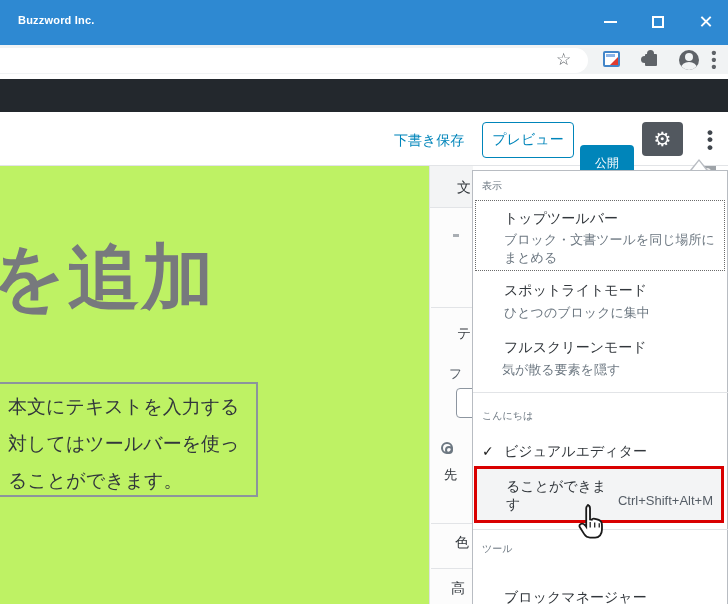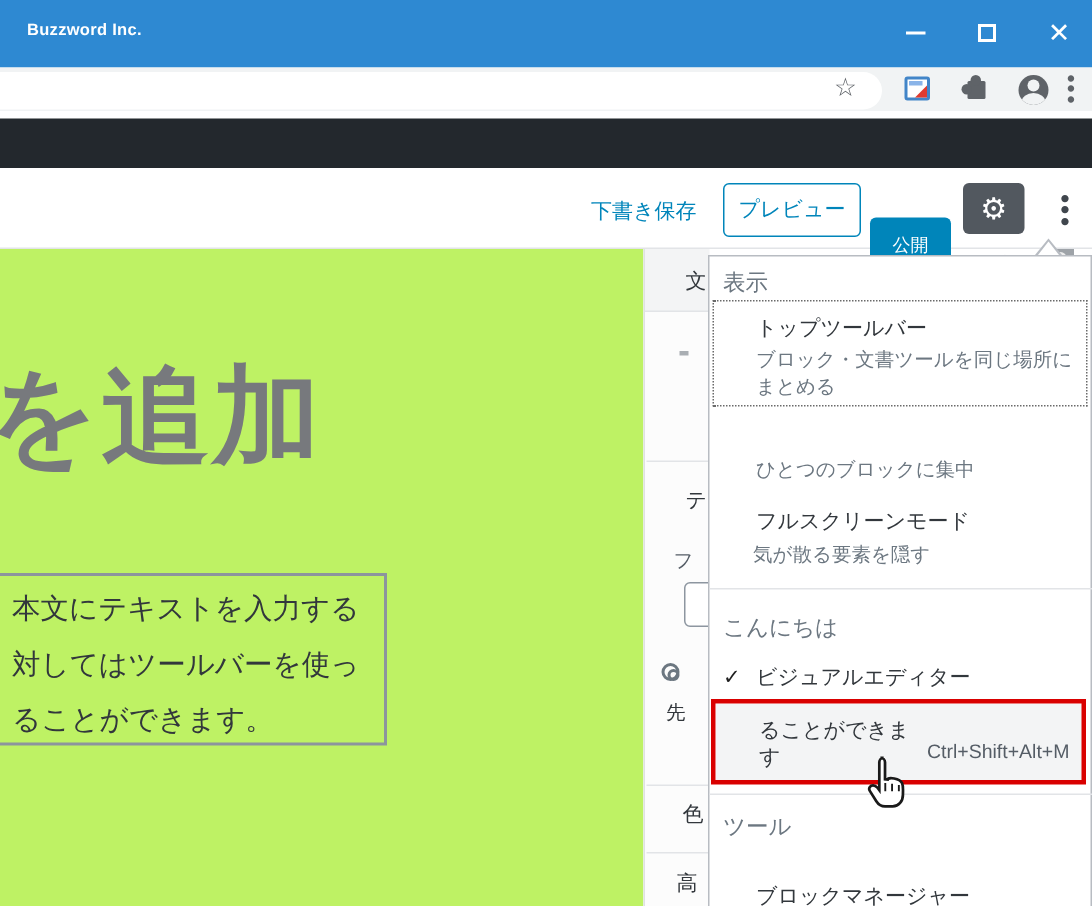--- a/index.html
+++ b/index.html
@@ -71,21 +71,21 @@
   .sliver-circle { position:absolute; left:11px; top:276px; width:12px; height:12px; border:2px solid #6c7781; border-radius:50%; }
   .sliver-circle::before { content:""; position:absolute; left:2px; top:2px; width:4px; height:4px; border-radius:50%; border:2px solid #6c7781; }
 
   
   .dropdown { left:472px; top:170px; width:256px; height:434px; background:#fff;
       border:1px solid #b8bcc2; border-bottom:none; z-index:10; }
   .caret-outer { left:690px; top:159px; width:0; height:0; z-index:11;
       border-left:9px solid transparent; border-right:9px solid transparent; border-bottom:11px solid #b8bcc2; }
   .caret-inner { left:692px; top:161px; width:0; height:0; z-index:12;
       border-left:7px solid transparent; border-right:7px solid transparent; border-bottom:9px solid #fff; }
-  .menu-header { position:absolute; left:9px; color:#6c7781; font-size:15px; }
+  .menu-header { position:absolute; left:9px; color:#6c7781; font-size:10px; }
   .menu-item-label { position:absolute; left:31px; color:#32373c; font-size:14px; }
   .menu-item-desc { position:absolute; left:31px; width:218px; color:#6c7781; font-size:13px; line-height:18px; }
   .menu-divider { position:absolute; left:0; width:255px; height:1px; background:#e2e4e7; }
   .dotted-focus { position:absolute; left:2px; top:29px; width:250px; height:71px; border:1px dotted #6a6a6a; }
   .check-glyph { position:absolute; left:9px; top:272px; color:#1e1e1e; font-size:14px; font-weight:bold; }
   .red-highlight { position:absolute; left:1px; top:295px; width:250px; height:57px;
       border:3px solid #d90000; background:#f3f4f5; background-clip:padding-box; }
   .code-editor-label { position:absolute; left:33px; top:306px; width:104px; color:#32373c; font-size:14px; line-height:18px; }
   .shortcut { position:absolute; right:14px; top:322px; color:#555d66; font-size:13px; }
 
@@ -164,20 +164,21 @@
 <div class="abs caret-outer"></div>
 <div class="abs caret-inner"></div>
 
 <div class="abs dropdown">
   <div class="menu-header" style="top:8px;">表示</div>
 
   <div class="dotted-focus"></div>
   <div class="menu-item-label" style="top:39px;">トップツールバー</div>
   <div class="menu-item-desc" style="top:60px;">ブロック・文書ツールを同じ場所にまとめる</div>
 
+  <div class="menu-item-label" style="top:111px;">スポットライトモード</div>
   <div class="menu-item-desc" style="top:133px;">ひとつのブロックに集中</div>
 
   <div class="menu-item-label" style="top:168px;">フルスクリーンモード</div>
   <div class="menu-item-desc" style="top:190px; left:29px;">気が散る要素を隠す</div>
 
   <div class="menu-divider" style="top:221px;"></div>
   <div class="menu-header" style="top:238px;">こんにちは</div>
 
   <span class="check-glyph">✓</span>
   <div class="menu-item-label" style="top:272px;">ビジュアルエディター</div>

